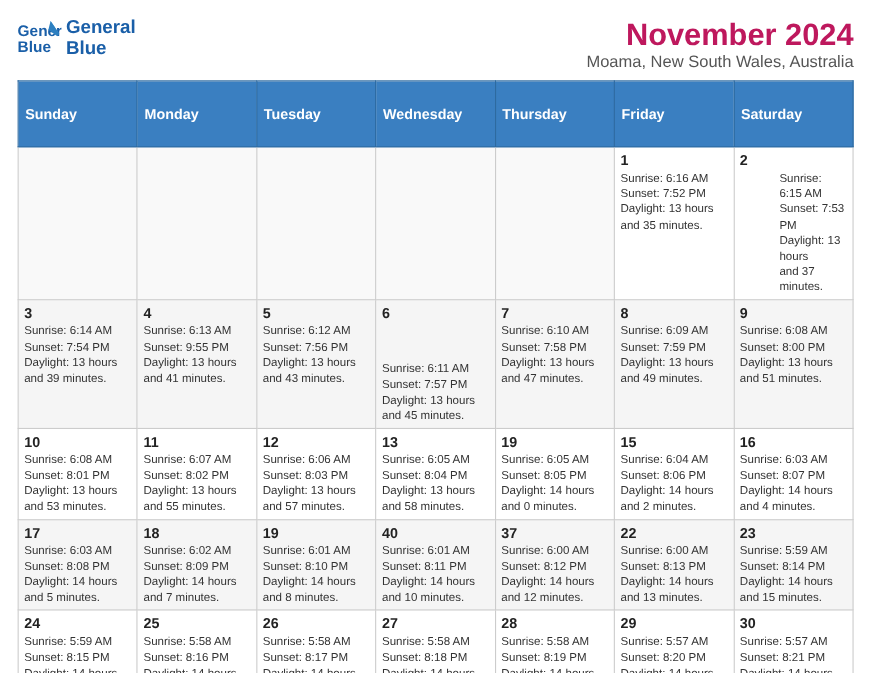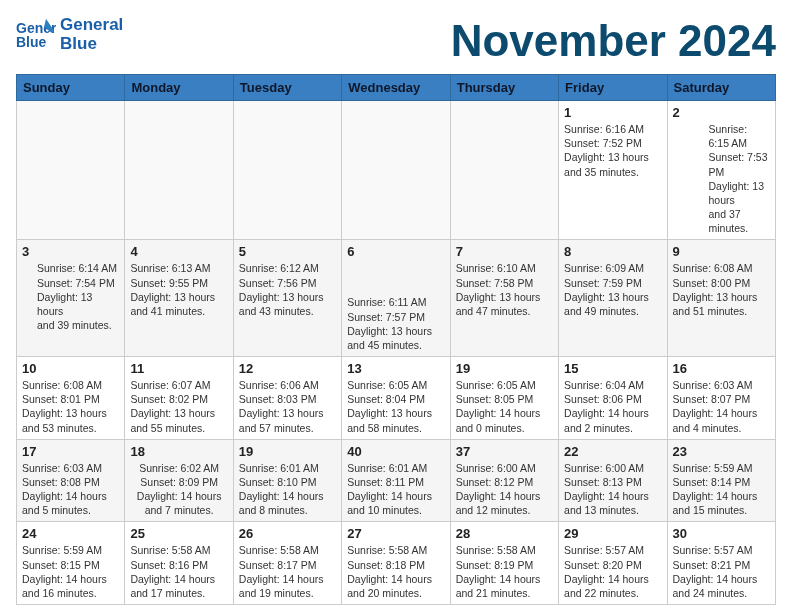--- a/index.html
+++ b/index.html
@@ -22,39 +22,39 @@
     }
     .logo-icon {
       width: 40px;
       height: 36px;
       margin-right: 4px;
     }
     .title-area {
       text-align: right;
     }
     .month-title {
-      font-size: 44px;
+      font-size: 28px;
       font-weight: bold;
-      color: #0c4a6e;
+      color: #be185d;
       margin-left: 35px;
     }
     .location {
       font-size: 15px;
       color: #555;
     }
     table {
       width: 100%;
       border-collapse: collapse;
       table-layout: fixed;
     }
     thead th {
       background-color: #3a7fc1;
-      color: #0f172a;
+      color: #ffffff;
       text-align: left;
-      padding: 5px 6px;
+      padding: 22px 6px;
       font-size: 13px;
       font-weight: bold;
       border: 1px solid #2d6aa0;
     }
     tbody td {
       border: 1px solid #ccc;
       vertical-align: top;
       padding: 4px 5px;
       height: 80px;
       font-size: 11px;
@@ -91,20 +91,21 @@
       <polygon points="30,2 38,14 30,10 30,2" fill="#3a9ad9"></polygon>
       <polygon points="30,2 38,14 36,16 28,10 30,2" fill="#2d7fc0"></polygon>
     </svg>
     <div>
       <div style="font-size:17px;font-weight:bold;color:#1a5fa8;line-height:1.1;">General</div>
       <div style="font-size:17px;font-weight:bold;color:#1a5fa8;line-height:1.1;">Blue</div>
     </div>
   </div>
   <div class="title-area">
     <div class="month-title">November 2024</div>
+    <div class="location">Moama, New South Wales, Australia</div>
   </div>
 </div>
 
 <table>
   <thead>
     <tr>
     <th>Sunday</th>
         <th>Monday</th>
         <th>Tuesday</th>
         <th>Wednesday</th>
@@ -131,21 +132,21 @@
           <span class="day-num">2</span>
           <div class="cell-text" style="white-space: pre-line; margin-left: 36px;">Sunrise: 6:15 AM
 Sunset: 7:53 PM
 Daylight: 13 hours
 and 37 minutes.</div>
         </td>
       </tr>
       <tr>
         <td>
           <span class="day-num">3</span>
-          <div class="cell-text" style="white-space: pre-line; margin-left: 15px;">Sunrise: 6:14 AM
+          <div class="cell-text" style="white-space: pre-line;">Sunrise: 6:14 AM
 Sunset: 7:54 PM
 Daylight: 13 hours
 and 39 minutes.</div>
         </td>
         <td>
           <span class="day-num">4</span>
           <div class="cell-text" style="white-space: pre-line;">Sunrise: 6:13 AM
 Sunset: 9:55 PM
 Daylight: 13 hours
 and 41 minutes.</div>
@@ -240,21 +241,21 @@
       <tr>
         <td>
           <span class="day-num">17</span>
           <div class="cell-text" style="white-space: pre-line;">Sunrise: 6:03 AM
 Sunset: 8:08 PM
 Daylight: 14 hours
 and 5 minutes.</div>
         </td>
         <td>
           <span class="day-num">18</span>
-          <div class="cell-text" style="white-space: pre-line; text-align: center;">Sunrise: 6:02 AM
+          <div class="cell-text" style="white-space: pre-line;">Sunrise: 6:02 AM
 Sunset: 8:09 PM
 Daylight: 14 hours
 and 7 minutes.</div>
         </td>
         <td>
           <span class="day-num">19</span>
           <div class="cell-text" style="white-space: pre-line;">Sunrise: 6:01 AM
 Sunset: 8:10 PM
 Daylight: 14 hours
 and 8 minutes.</div>

